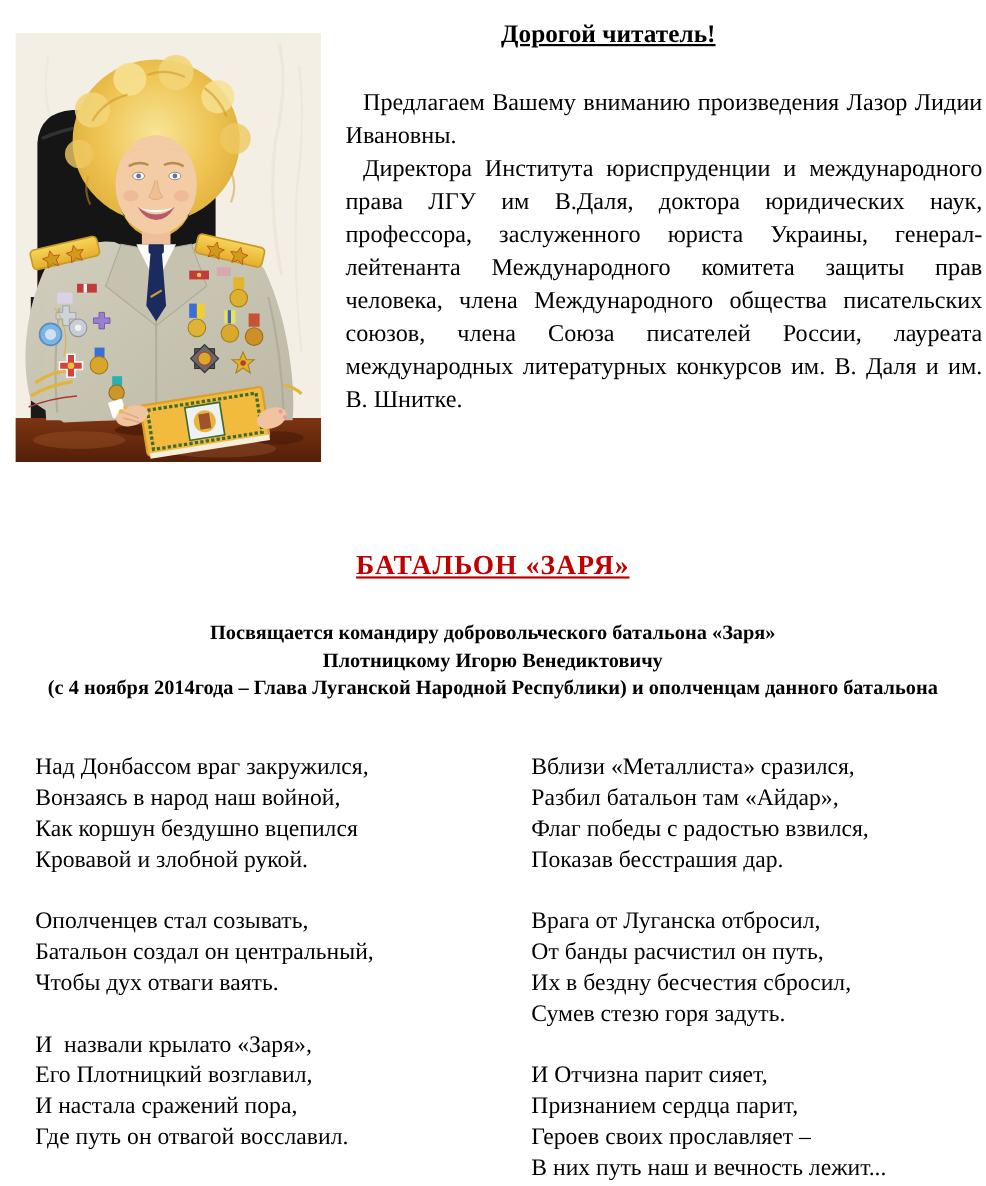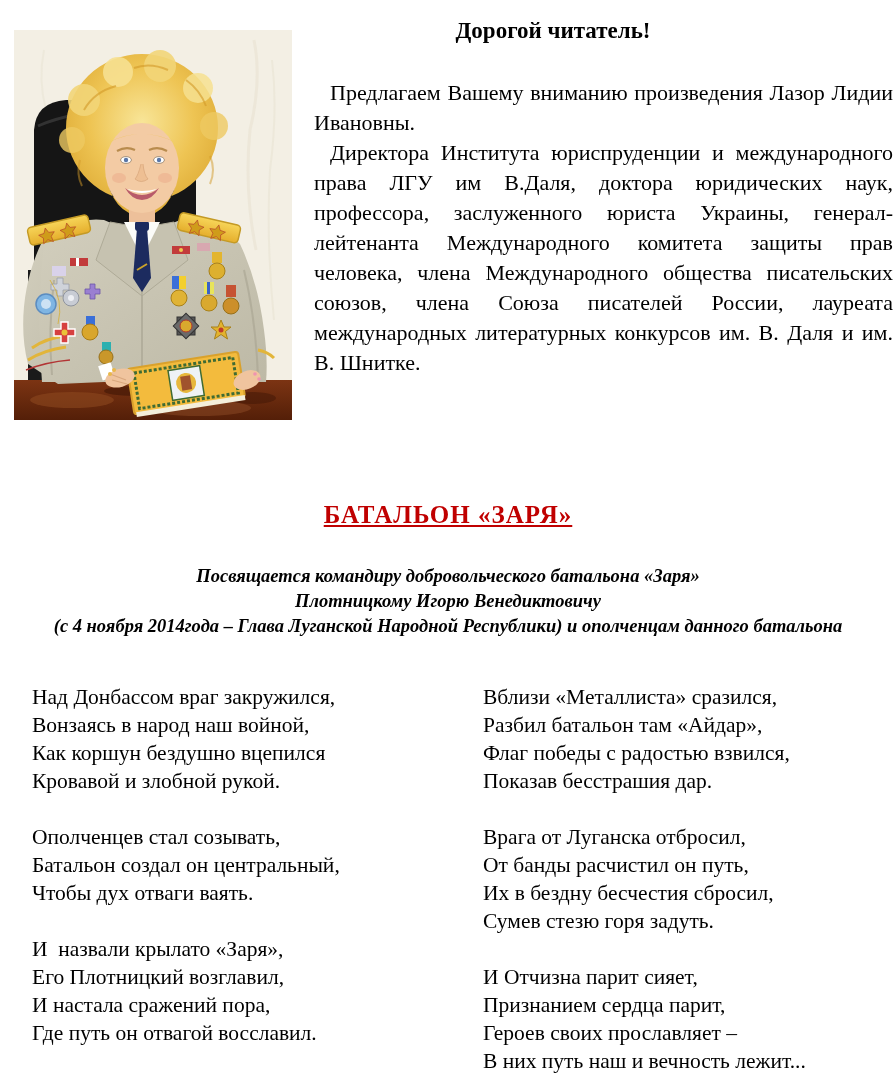--- a/index.html
+++ b/index.html
@@ -6,36 +6,36 @@
   body{
     width:896px;height:1078px;position:relative;overflow:hidden;
     font-family:"Liberation Serif", serif;color:#000;
   }
   .photo{
     position:absolute;left:14px;top:30px;width:278px;height:390px;
   }
   .photo svg{display:block;width:278px;height:390px;}
   .doc-title{
     position:absolute;left:303px;top:18px;width:500px;
-    font-size:23px;font-weight:bold;text-align:center;margin:0;
+    font-size:23px;font-weight:bold;text-align:center;margin:0;text-decoration:underline;
   }
   .intro{
     position:absolute;left:314px;top:78px;width:579px;
     font-size:22px;line-height:30px;text-align:justify;
   }
   .intro p{margin:0;text-indent:16px;}
   .section-title{
     position:absolute;left:0;top:501px;width:896px;margin:0;
     font-size:25px;font-weight:bold;text-align:center;color:#C00000;
     letter-spacing:1px;
     text-decoration:underline;
   }
   .dedication{
     position:absolute;left:0;top:564px;width:896px;
-    text-align:center;font-weight:bold;font-style:italic;
+    text-align:center;font-weight:bold;
     font-size:18.5px;line-height:25px;
   }
   .dedication span{display:block;white-space:nowrap;}
   .poem-col{
     position:absolute;top:683px;font-size:21.5px;line-height:28px;
   }
   .poem-col.left{left:32px;width:420px;}
   .poem-col.right{left:483px;width:410px;}
   .stanza{margin:0 0 28px 0;}
   .poem-line{white-space:pre-wrap;}

